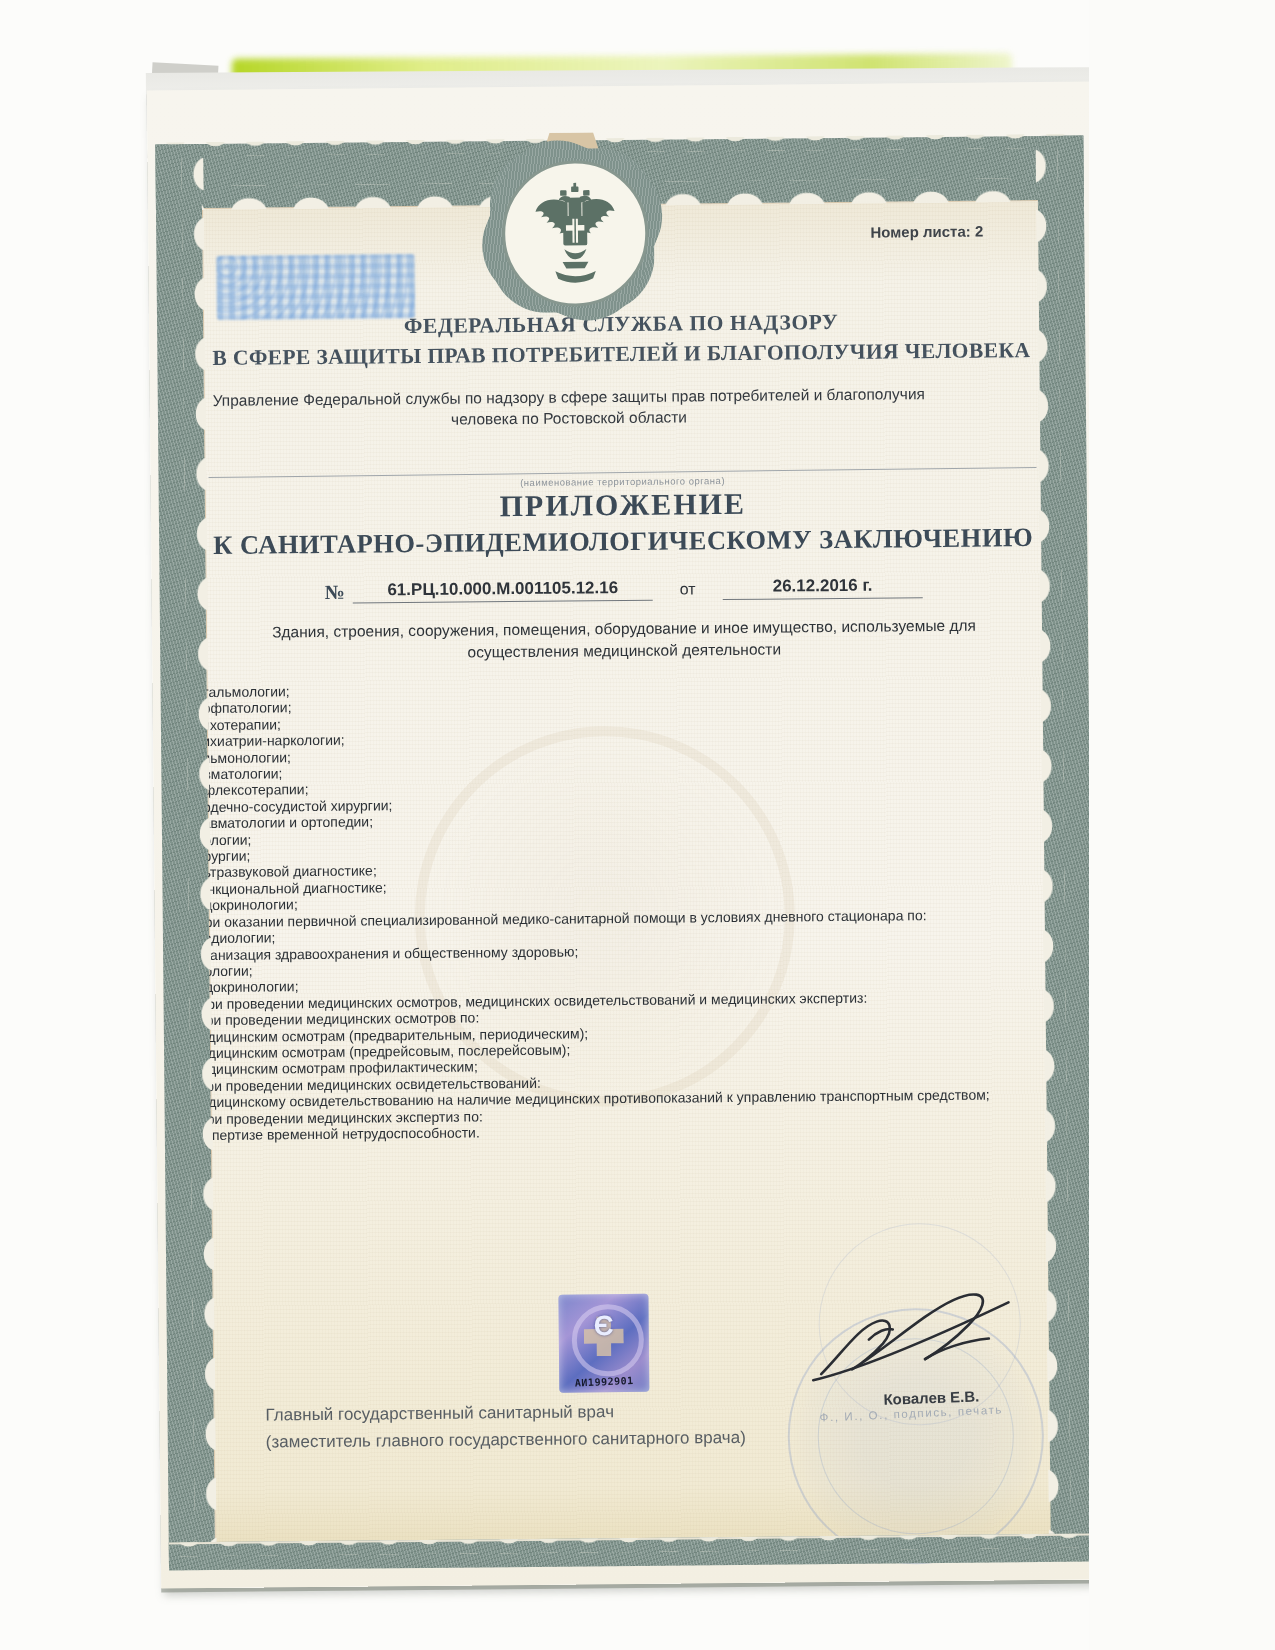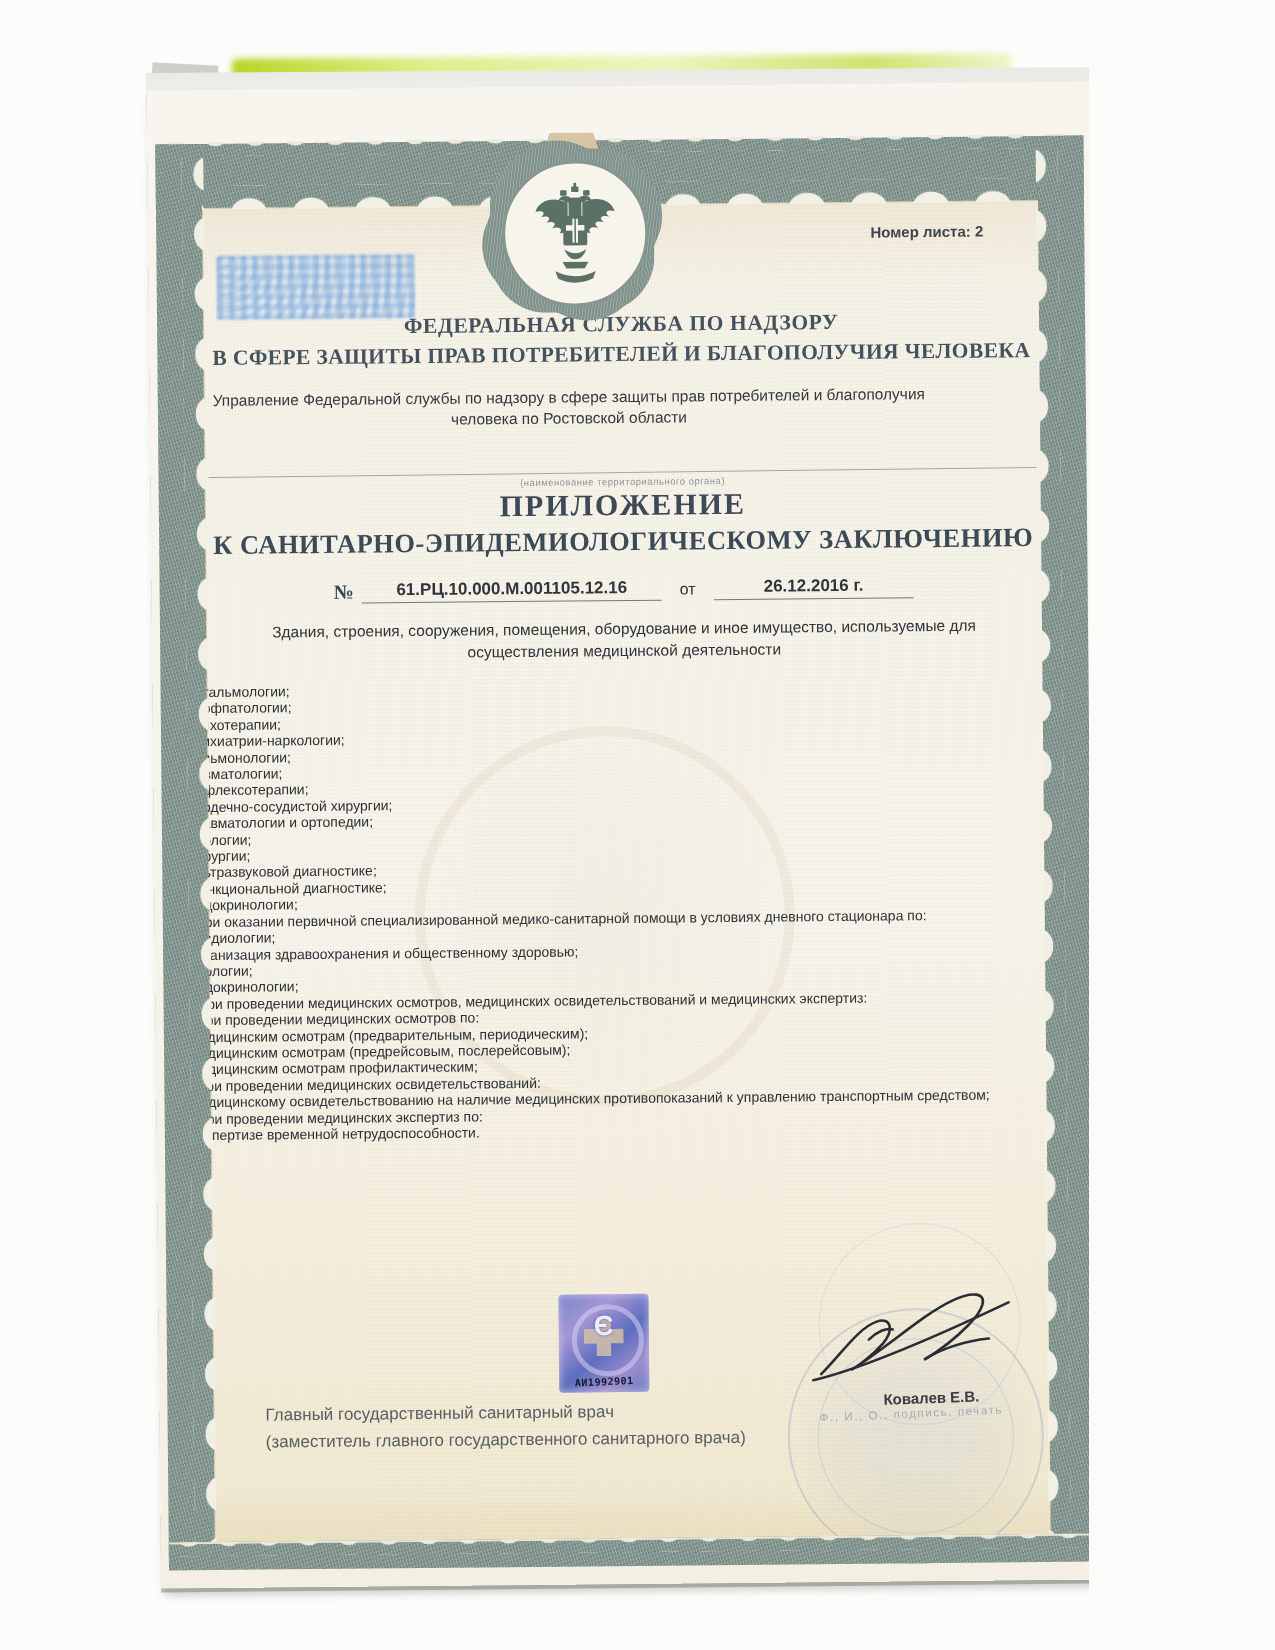--- a/index.html
+++ b/index.html
@@ -71,21 +71,21 @@
   .dept{left:39px;top:300px;width:760px;text-align:center;font-size:15.5px;line-height:21px;color:#34393f;}
   .rule{left:58px;top:386px;width:828px;height:1px;background:#a0a6ab;transform:rotate(-.15deg);}
   .caption{top:390px;font-size:9.5px;letter-spacing:.5px;color:#8d949b;}
   .t1{top:402px;font-family:"Liberation Serif",serif;font-weight:bold;font-size:30px;letter-spacing:2px;color:#3c4a57;}
   .t2{top:440px;font-family:"Liberation Serif",serif;font-weight:bold;font-size:26.5px;letter-spacing:.5px;color:#3c4a57;}
   .numline{left:0;top:492px;width:944px;display:flex;justify-content:center;align-items:flex-end;}
   .numline .no{font-family:"Liberation Serif",serif;font-weight:bold;font-size:20px;color:#3c4a57;margin-right:8px;}
   .numline .u{border-bottom:1.5px solid #70767c;text-align:center;font-weight:bold;font-size:17px;color:#2f343a;padding-bottom:2px;}
   .numline .u1{width:300px;}
   .numline .u2{width:200px;}
-  .numline .ot{margin:0 18px;font-size:16px;color:#2f343a;padding-bottom:2px;}
+  .numline .ot{margin:0 27px;font-size:16px;color:#2f343a;padding-bottom:2px;}
   .subject{left:70px;top:532px;width:804px;text-align:center;font-size:15.5px;line-height:22px;color:#2e3338;}
   .list{left:26px;top:594px;width:836px;font-size:14px;line-height:16.4px;color:#2c3136;}
   .list .li{white-space:pre-wrap;}
 
   
   .holo{left:400px;top:1208px;width:90px;height:98px;border-radius:4px;overflow:hidden;
     background:linear-gradient(140deg,#7b86cc 0%,#a495d6 28%,#5d6ec0 55%,#9b8ccd 78%,#6f7cc4);
     box-shadow:inset 0 0 8px rgba(255,255,255,.5);}
   .holo::before{content:"";position:absolute;left:13px;top:10px;width:62px;height:62px;border-radius:50%;
     border:5px solid rgba(216,206,240,.55);}

